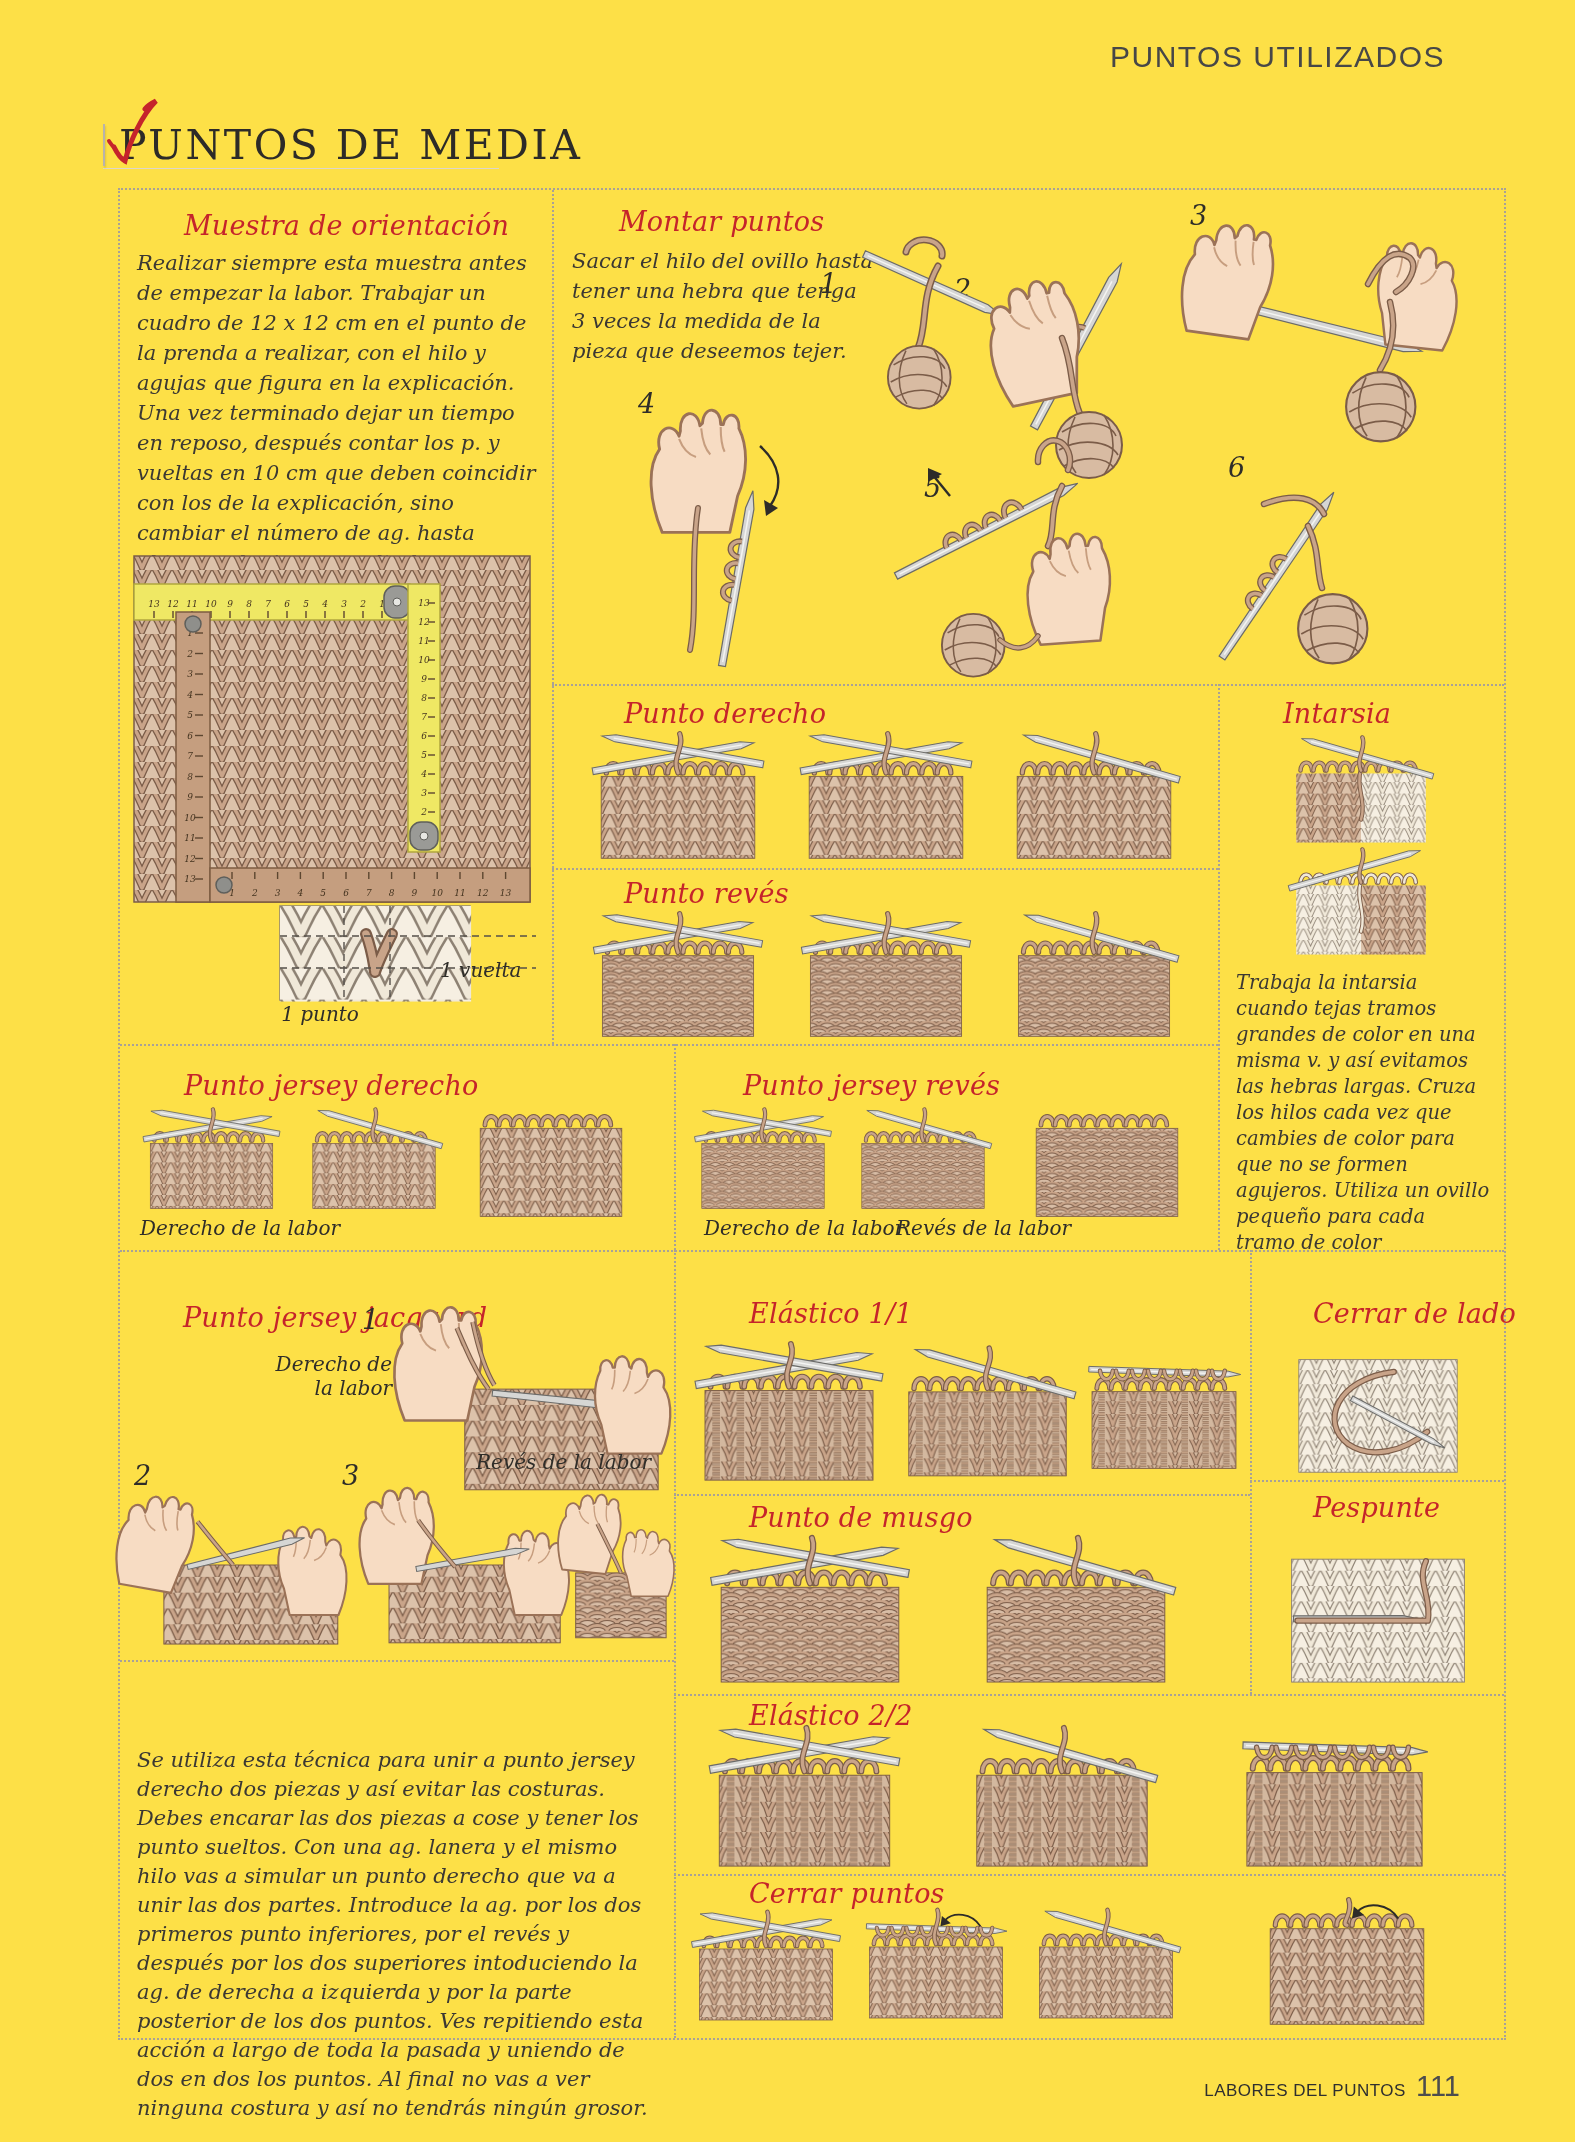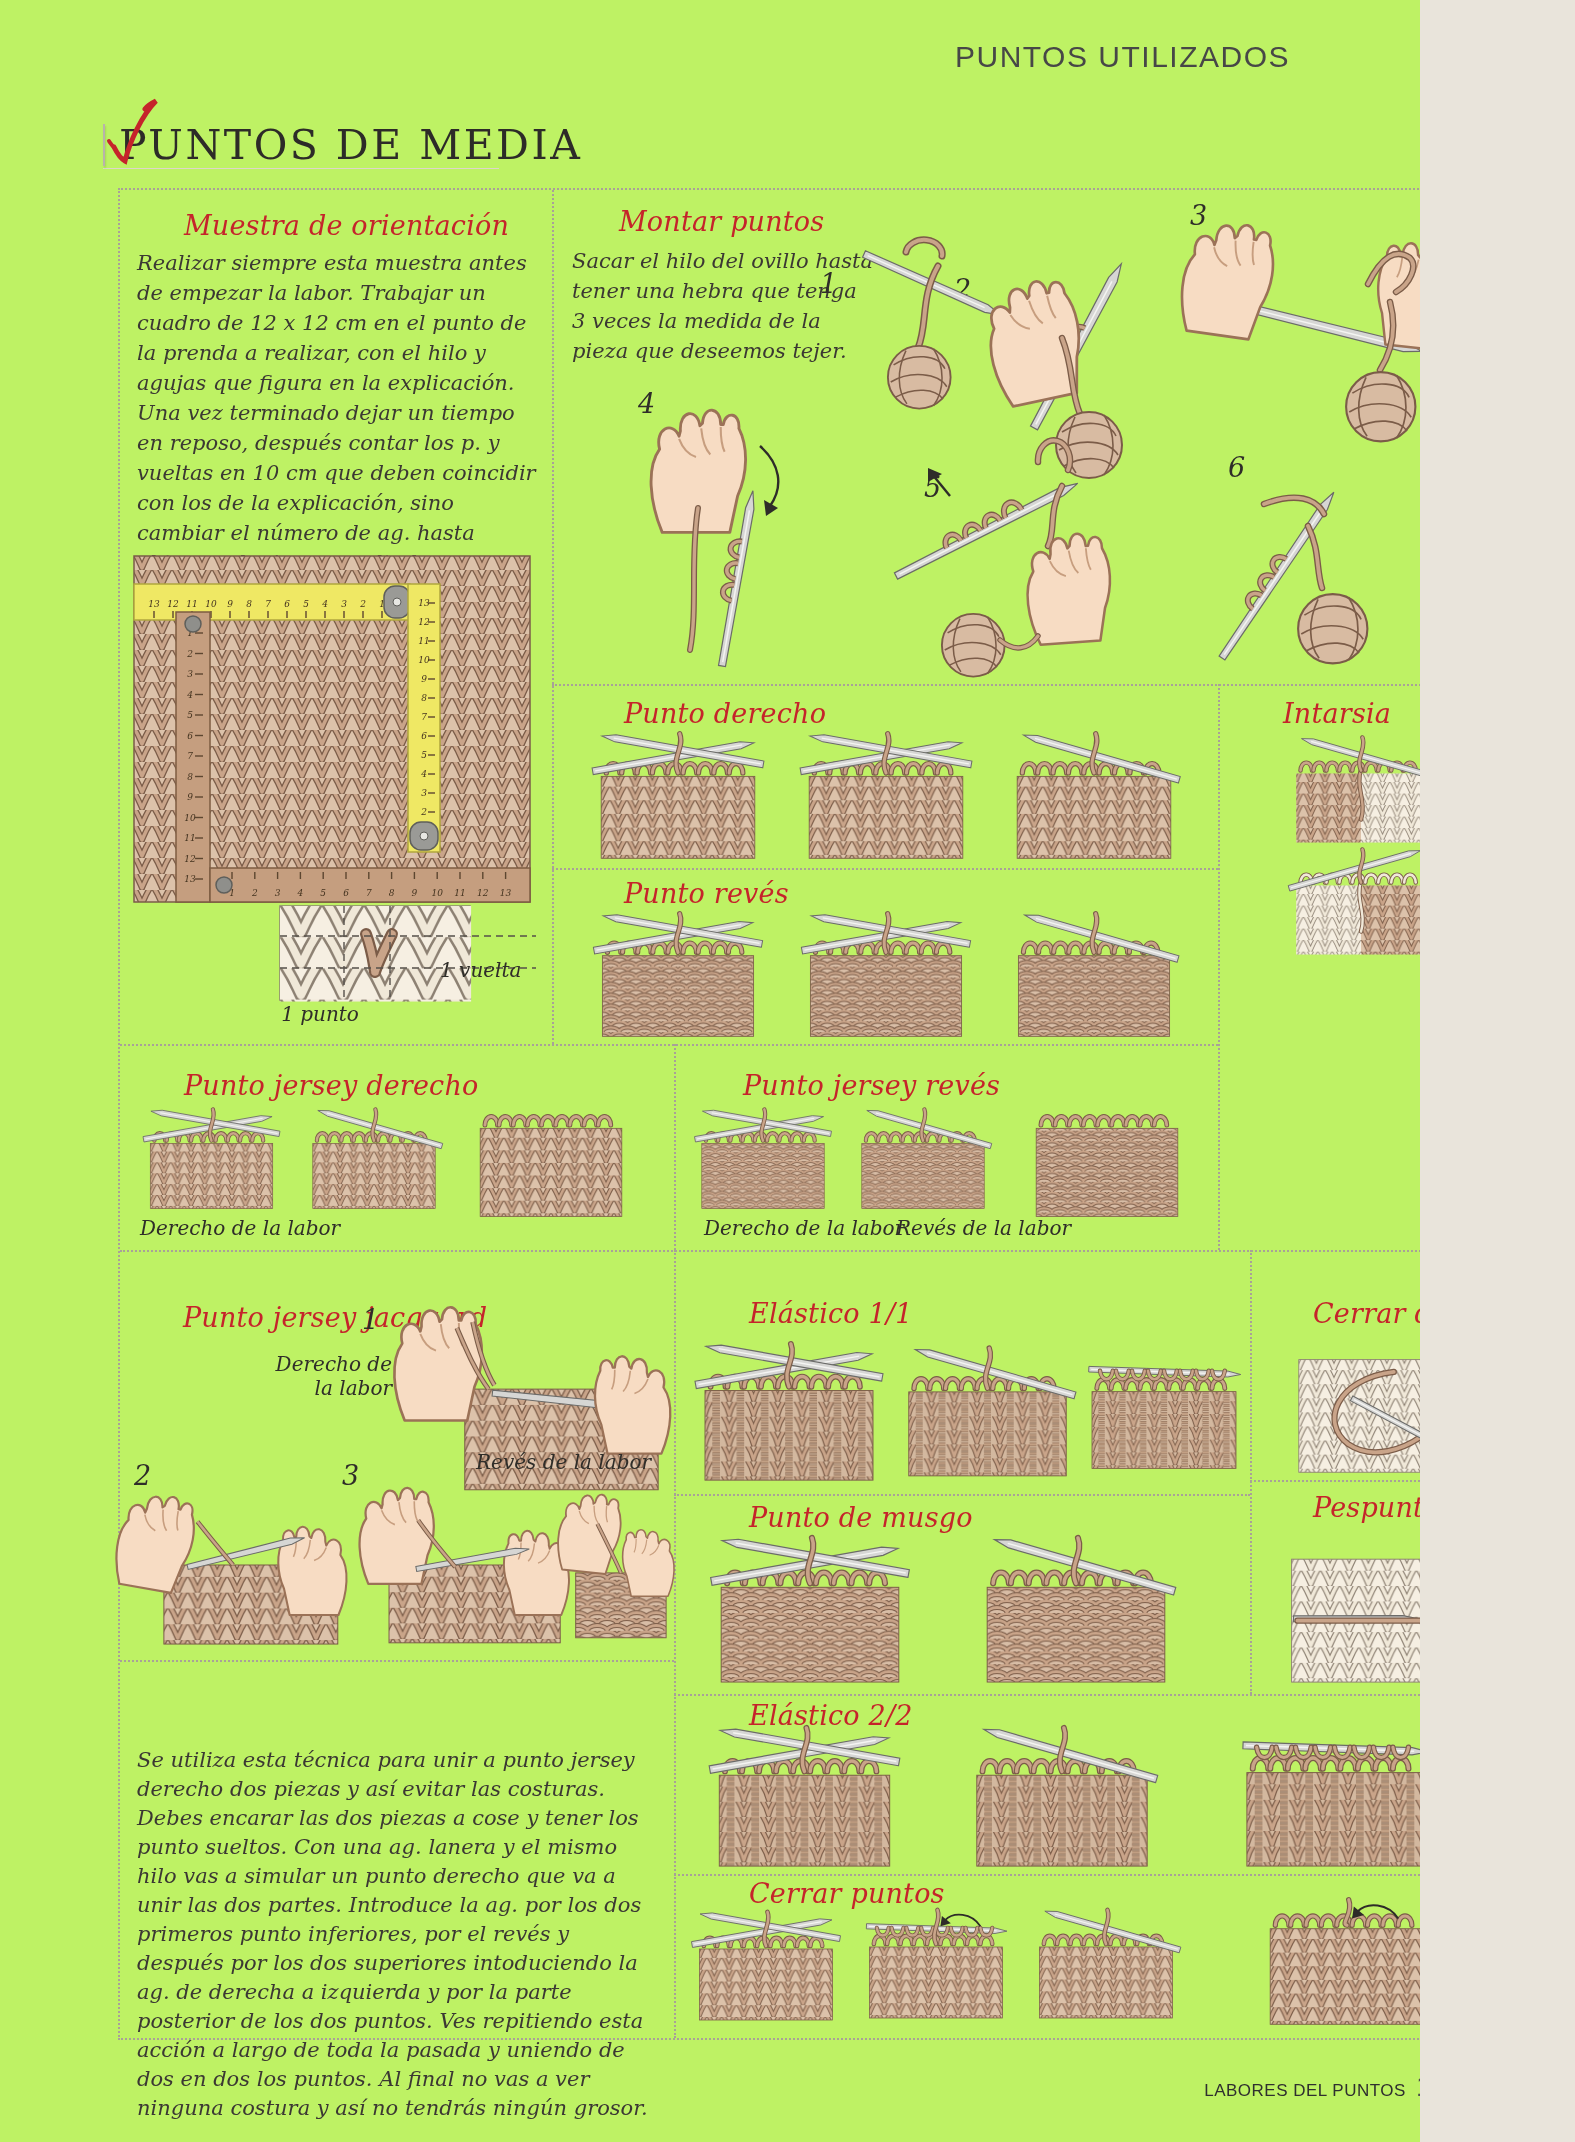--- a/index.html
+++ b/index.html
@@ -1,16 +1,16 @@
 <!DOCTYPE html>
 <html><head>
 <meta charset="utf-8">
 <style>
   html,body{margin:0;padding:0;background:#e9e4db;}
-  #page{position:relative;width:1420px;height:2142px;background:#bef264;overflow:hidden;
+  #page{position:relative;width:1575px;height:2142px;background:#fde047;overflow:hidden;
         font-family:"DejaVu Serif",serif;color:#3b3833;}
   .abs{position:absolute;}
   .sec{position:absolute;}
   .rh{font-style:italic;font-size:27px;color:#c5242b;letter-spacing:.2px;white-space:nowrap;margin-left:47px;}
   .body{font-style:italic;font-size:21px;line-height:30px;color:#3b3833;}
   .body.small{font-size:19.5px;line-height:26px;}
   .cap{font-style:italic;font-size:20px;color:#2f2d29;white-space:nowrap;}
   .num{font-style:italic;font-size:27px;color:#2f2d29;}
   .dh{position:absolute;border-top:2px dotted #a8a198;height:0;}
   .dv{position:absolute;border-left:2px dotted #a8a198;width:0;}
@@ -602,20 +602,21 @@
           <path d="M160,48 a8,11 0 0 1 16,0" fill="none" stroke="#f0e8d8" stroke-width="3.6" stroke-linecap="round"></path>
           <path d="M100,46 C92,70 108,92 100,116" fill="none" stroke="#7b5c48" stroke-width="6" stroke-linecap="round"></path>
           <path d="M100,46 C92,70 108,92 100,116" fill="none" stroke="#f0e8d8" stroke-width="3.4" stroke-linecap="round"></path>
           <g transform="translate(0,56) rotate(-16)">
             <polygon points="0,-4 174,-4.2 190,0 174,4.2 0,4" fill="#d6d6d4" stroke="#6b6b69" stroke-width="1.2"></polygon>
             <line x1="3" y1="0" x2="176" y2="0" stroke="#f4f4f2" stroke-width="1.5"></line>
           </g>
           <path d="M100,48 C92,30 108,18 102,2" fill="none" stroke="#7b5c48" stroke-width="6.2" stroke-linecap="round"></path>
           <path d="M100,48 C92,30 108,18 102,2" fill="none" stroke="#c9a489" stroke-width="3.6" stroke-linecap="round"></path>
         </svg>
+      <div class="body small abs" style="left:18px;top:286px;width:254px">Trabaja la intarsia cuando tejas tramos grandes de color en una misma v. y así evitamos las hebras largas. Cruza los hilos cada vez que cambies de color para que no se formen agujeros. Utiliza un ovillo pequeño para cada tramo de color</div>
     </div>
 
     <div class="sec" style="left:0;top:854px;width:554px;height:206px">
       <div class="rh abs" style="left:17px;top:26px">Punto jersey derecho</div>
       <svg class="sw" style="left:14px;top:64px" width="155" height="102" viewBox="0 0 200 150">
           <rect x="10" y="52" width="180" height="96" fill="url(#patKnit)" stroke="#7b5c48" stroke-width="1"></rect>
           <path d="M16,48 a8,11 0 0 1 16,0" fill="none" stroke="#7b5c48" stroke-width="6.2" stroke-linecap="round"></path>
           <path d="M16,48 a8,11 0 0 1 16,0" fill="none" stroke="#c9a489" stroke-width="3.6" stroke-linecap="round"></path>
           <path d="M34,48 a8,11 0 0 1 16,0" fill="none" stroke="#7b5c48" stroke-width="6.2" stroke-linecap="round"></path>
           <path d="M34,48 a8,11 0 0 1 16,0" fill="none" stroke="#c9a489" stroke-width="3.6" stroke-linecap="round"></path>

